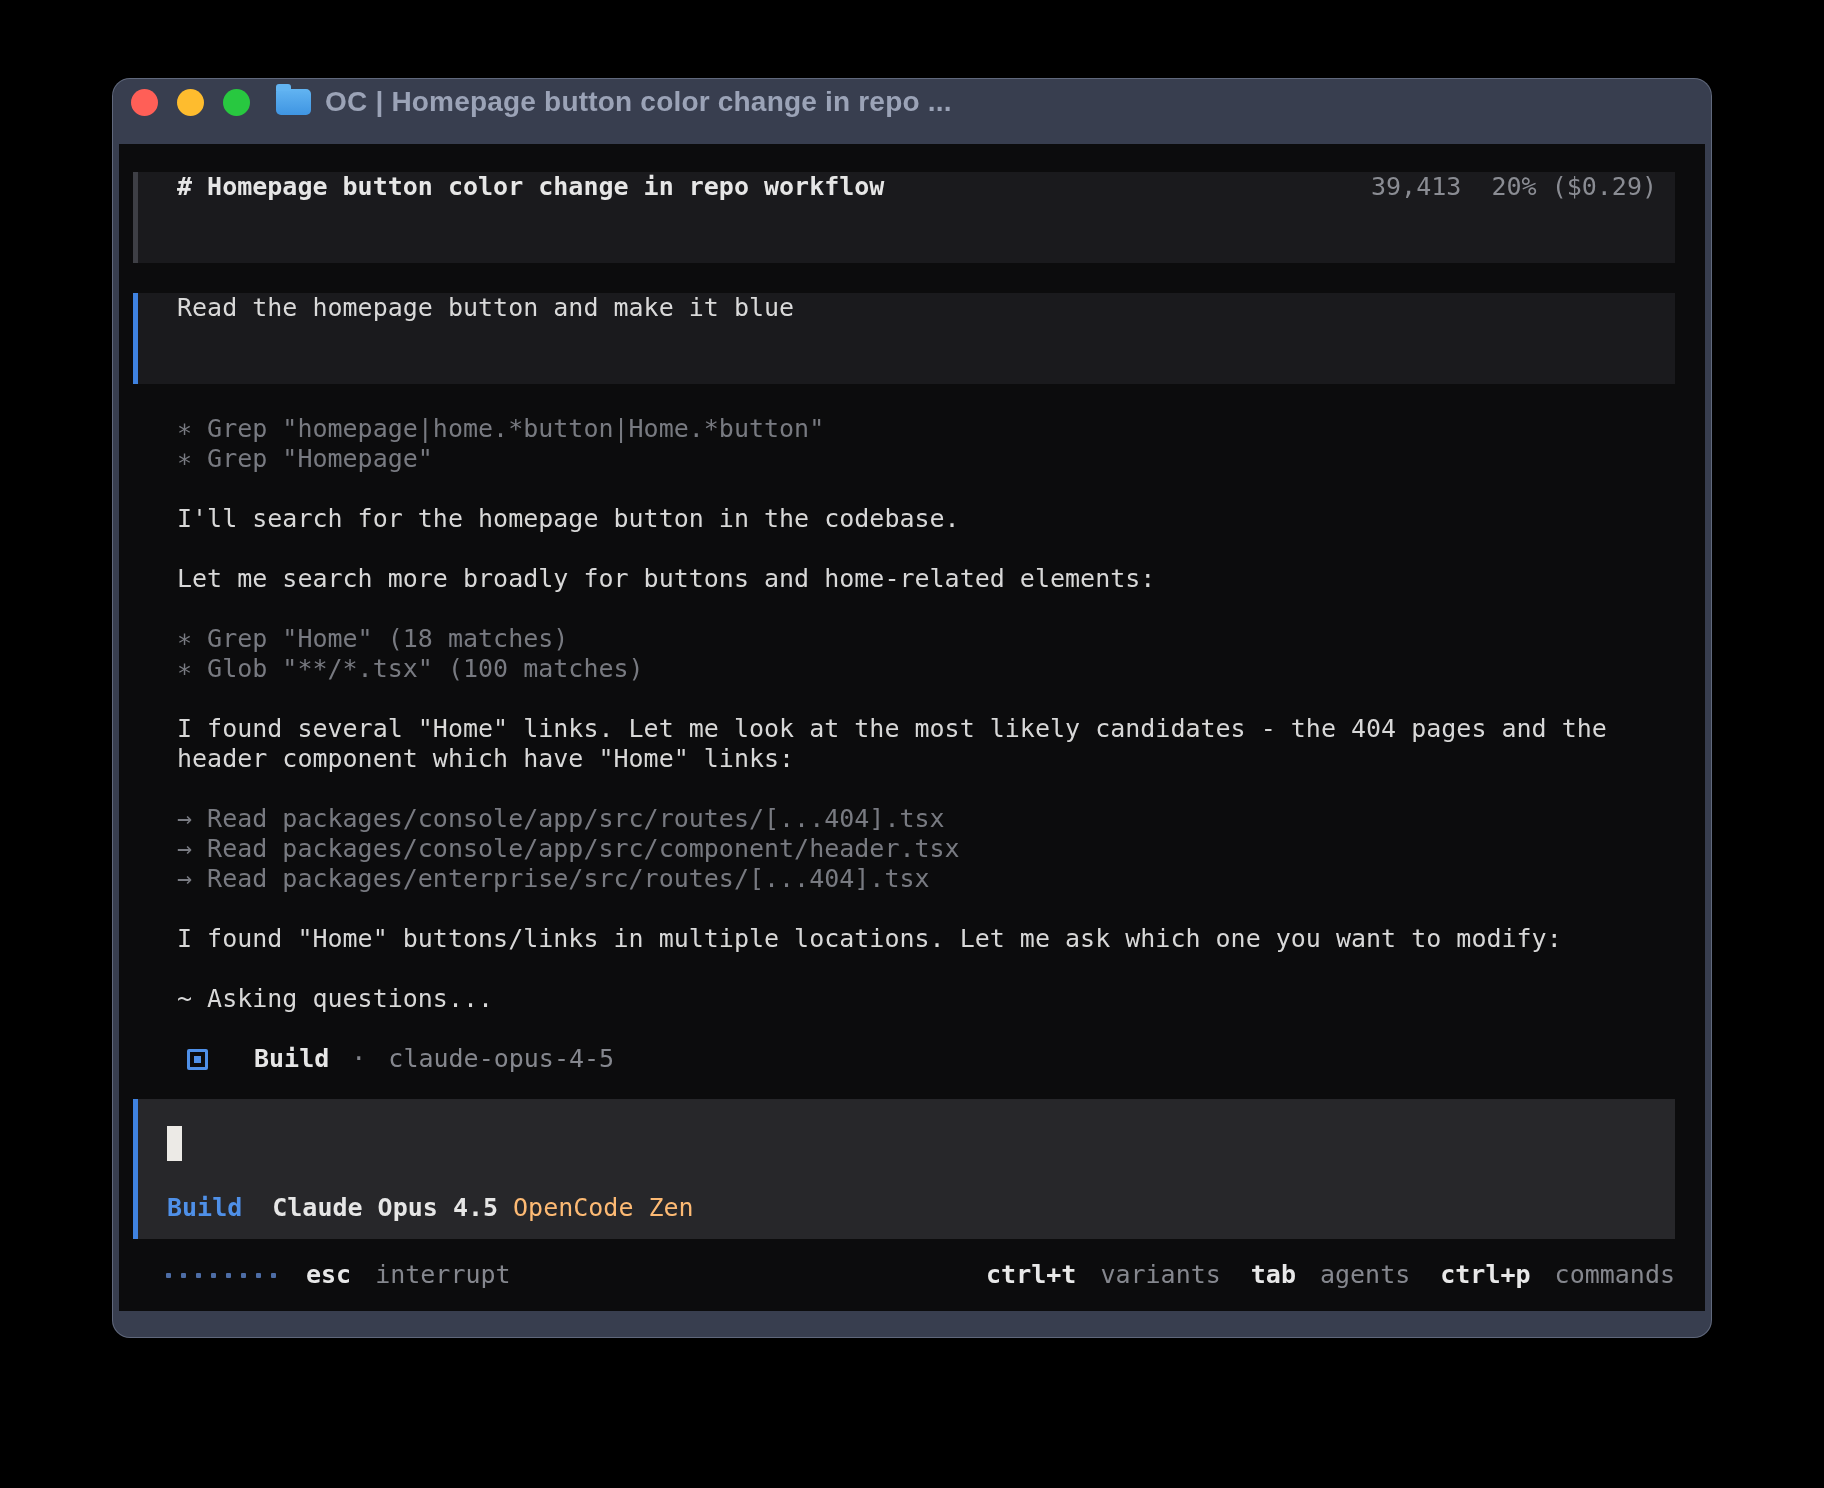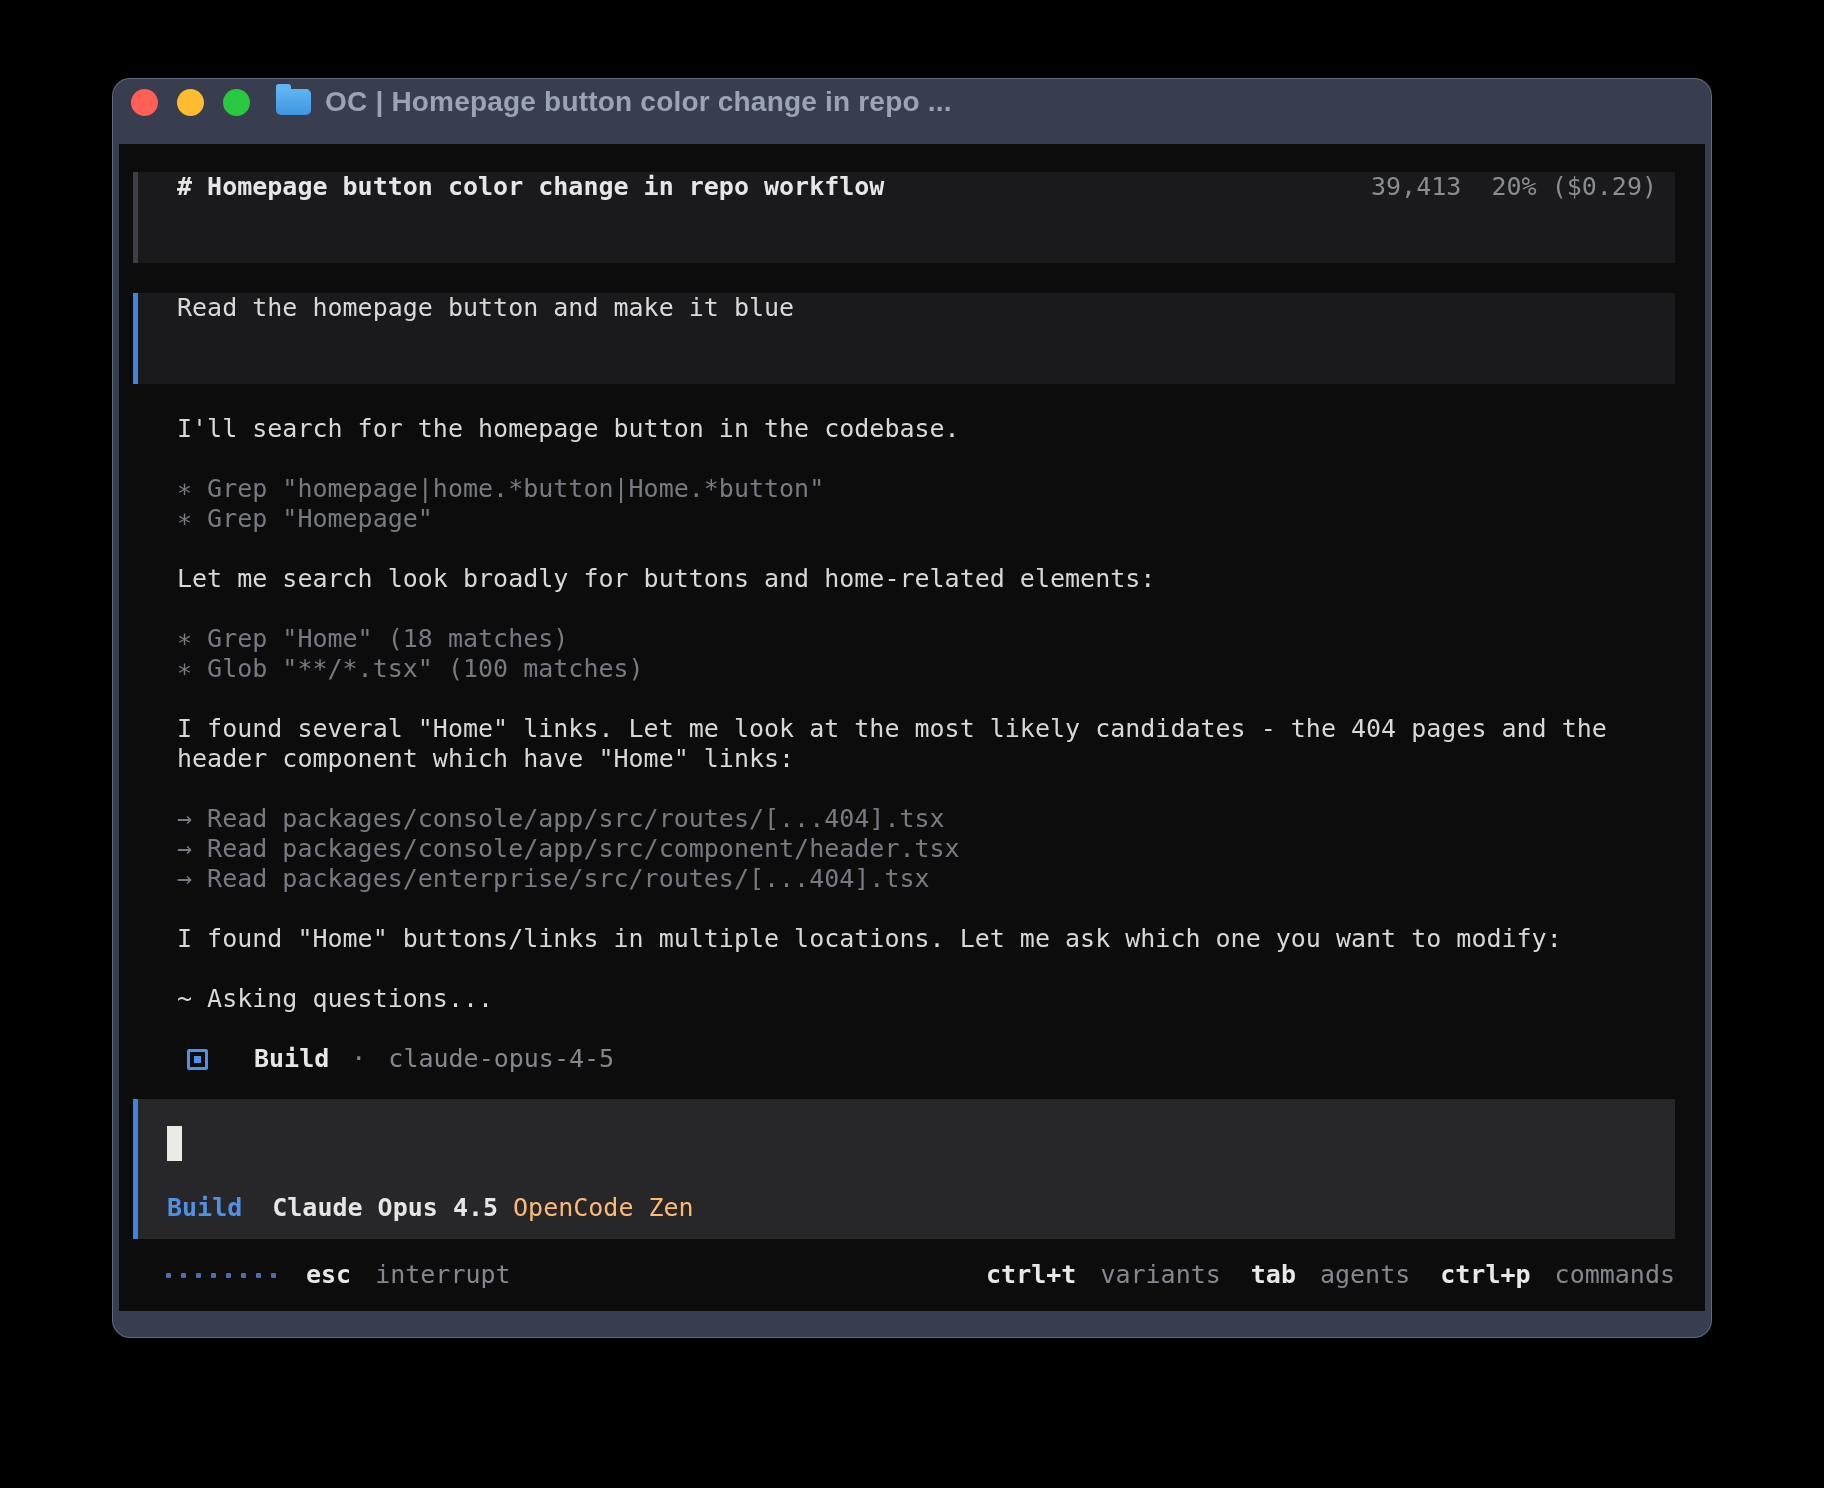--- a/index.html
+++ b/index.html
@@ -119,23 +119,23 @@
     <div class="spacer30"></div>
 
     <div class="block blue">
       <span class="user-msg">Read the homepage button and make it blue</span>
     </div>
 
     <div class="spacer30"></div>
 
     <div class="body-text">
       <div id="transcript">
+          <div class="para tool"><div class="tline">∗ Grep "homepage|home.*button|Home.*button"</div><div class="tline">∗ Grep "Homepage"</div></div>
           <div class="para text"><div class="tline">I'll search for the homepage button in the codebase.</div></div>
-          <div class="para tool"><div class="tline">∗ Grep "homepage|home.*button|Home.*button"</div><div class="tline">∗ Grep "Homepage"</div></div>
-          <div class="para text"><div class="tline">Let me search look broadly for buttons and home-related elements:</div></div>
+          <div class="para text"><div class="tline">Let me search more broadly for buttons and home-related elements:</div></div>
           <div class="para tool"><div class="tline">∗ Grep "Home" (18 matches)</div><div class="tline">∗ Glob "**/*.tsx" (100 matches)</div></div>
           <div class="para text"><div class="tline">I found several "Home" links. Let me look at the most likely candidates - the 404 pages and the</div><div class="tline">header component which have "Home" links:</div></div>
           <div class="para tool"><div class="tline">→ Read packages/console/app/src/routes/[...404].tsx</div><div class="tline">→ Read packages/console/app/src/component/header.tsx</div><div class="tline">→ Read packages/enterprise/src/routes/[...404].tsx</div></div>
           <div class="para text"><div class="tline">I found "Home" buttons/links in multiple locations. Let me ask which one you want to modify:</div></div>
           <div class="para text"><div class="tline">~ Asking questions...</div></div>
         </div>
 
       <div class="agent-row">
         <span class="agent-icon">
             <i></i>

